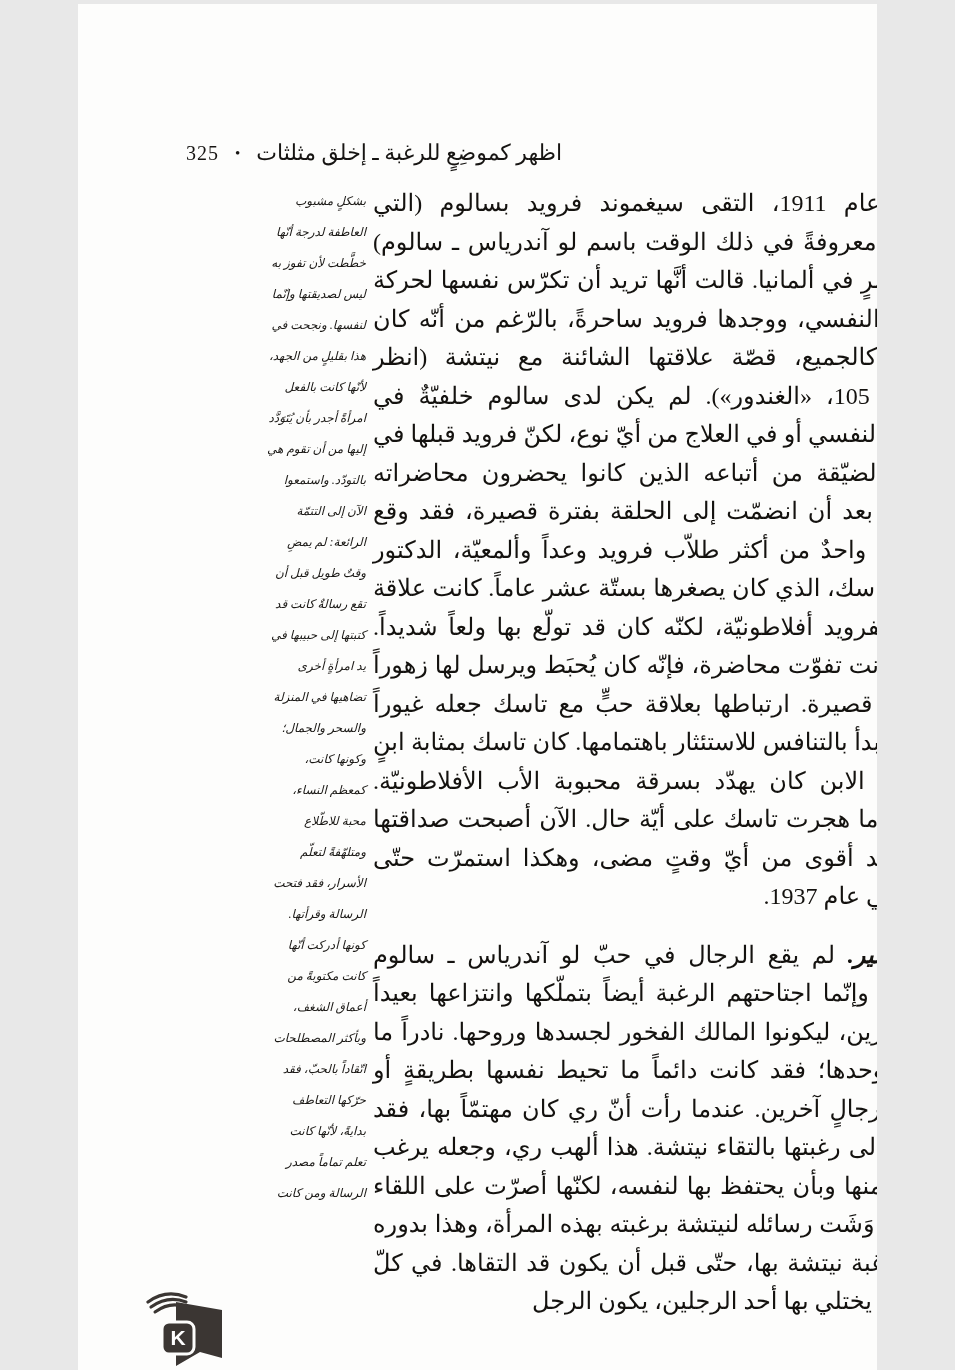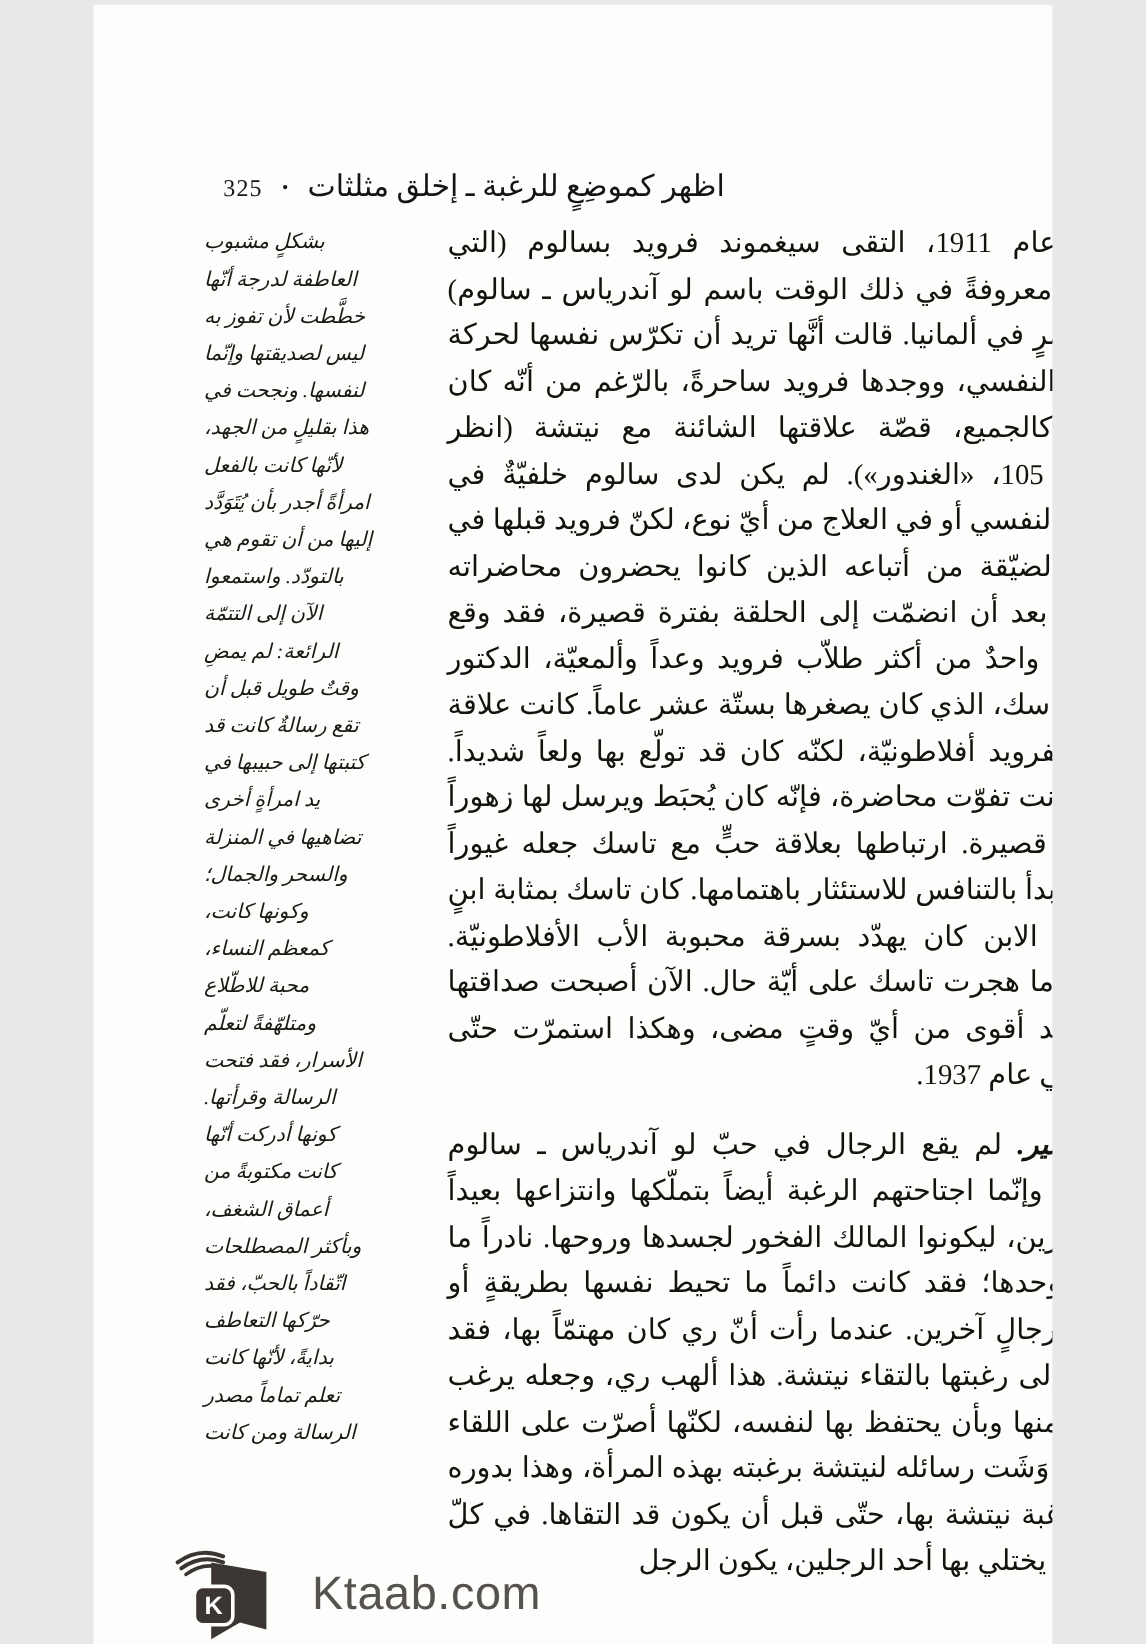--- a/index.html
+++ b/index.html
@@ -23,33 +23,33 @@
     top: 136px;
     left: 108px;
     display: flex;
     align-items: baseline;
     gap: 16px;
     font-size: 21px;
     direction: ltr;
   }
   .running-head .pagenum { font-size: 20px; letter-spacing: 1px; }
   .running-head .bullet  { font-size: 15px; transform: translateY(-2px); }
-  .running-head .chapter { direction: rtl; font-size: 25px; }
+  .running-head .chapter { direction: rtl; font-size: 22px; }
 
   
   .margin-note {
     position: absolute;
     top: 182px;
     left: 92px;
     width: 196px;
     direction: rtl;
-    text-align: left;
+    text-align: right;
     white-space: pre-line;
     font-style: italic;
-    font-size: 17px;
+    font-size: 12px;
     line-height: 31px;
     color: #1b1916;
   }
 
   
   .body-col {
     position: absolute;
     top: 180px;
     left: 295px;
     width: 586px;
@@ -140,16 +140,15 @@
         <path d="M8,14 Q26,1 46,9" fill="none" stroke="#3b3633" stroke-width="3.2" stroke-linecap="round"></path>
         <path d="M11,19 Q28,7 46,14" fill="none" stroke="#3b3633" stroke-width="3.2" stroke-linecap="round"></path>
         <path d="M15,24 Q30,13 46,19" fill="none" stroke="#3b3633" stroke-width="3" stroke-linecap="round"></path>
 
         <path d="M36,14 L82,22 L82,70 L60,64 L36,78 Z" fill="#3b3633"></path>
 
         <rect x="22" y="34" width="32" height="32" rx="7" fill="#3b3633" stroke="#fdfdfc" stroke-width="3"></rect>
         <text x="38" y="57" text-anchor="middle" font-family="Liberation Sans, DejaVu Sans, sans-serif" font-size="21" font-weight="bold" fill="#ffffff">K</text>
       </svg>
     </span>
-    <span class="brand">Ktaab.com</span>
   </div>
 
 </div>
 
 </body></html>

